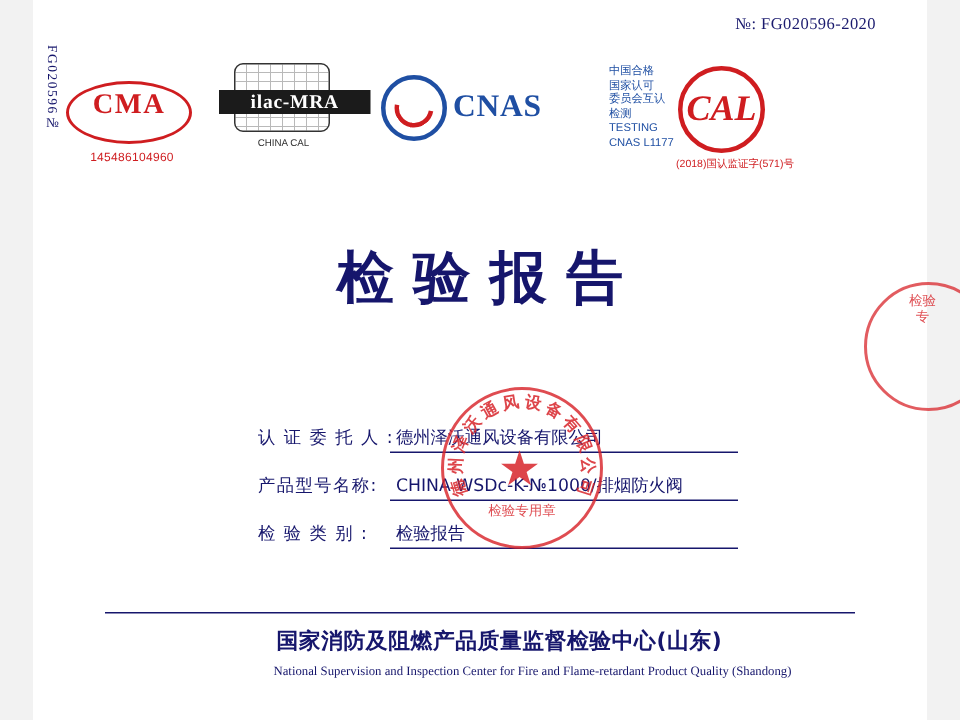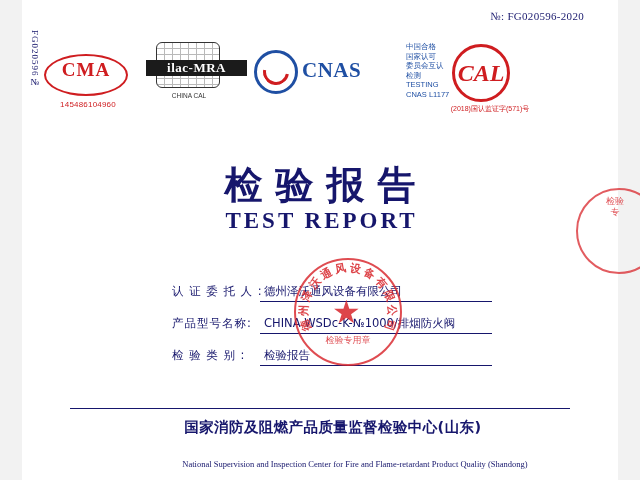--- a/index.html
+++ b/index.html
@@ -471,21 +471,21 @@
     margin-left: 72px;
     font-family: "DejaVu Sans", sans-serif;
     font-weight: bold;
     font-size: 14.5px;
     color: #16166c;
     letter-spacing: 0.4px;
     white-space: nowrap;
   }
   .footer-en {
     margin-left: 70px;
-    margin-top: 22px;
+    margin-top: 5px;
     font-family: "Liberation Serif", serif;
     font-size: 8.5px;
     color: #16166c;
     white-space: nowrap;
   }
 </style>
 </head>
 <body>
 
 <div id="page">
@@ -533,21 +533,20 @@
 
       <div class="logo-ccc">
         <div class="ccc-circle"></div>
         <div class="ccc-inner">CAL</div>
         <div class="ccc-cal">(2018)国认监证字(571)号</div>
       </div>
 
     </div>
 
     <div class="title-cn">检验报告</div>
-    <div class="title-en">TEST REPORT</div>
 
     <div class="seal-edge"></div>
     <div class="seal-edge-text">检验专</div>
 
     <div class="fields">
 
       <div class="field-row">
         <div class="field-label">认 证 委 托 人 :</div>
         <div class="field-value">德州泽沃通风设备有限公司</div>
         <div class="field-line"></div>

